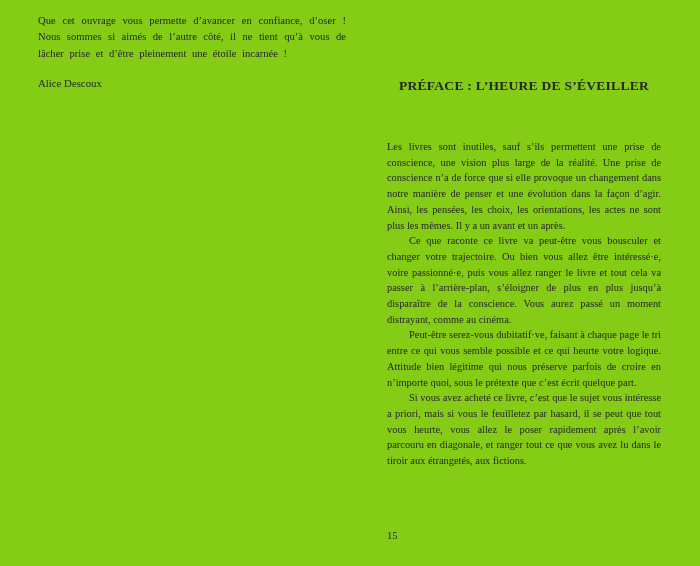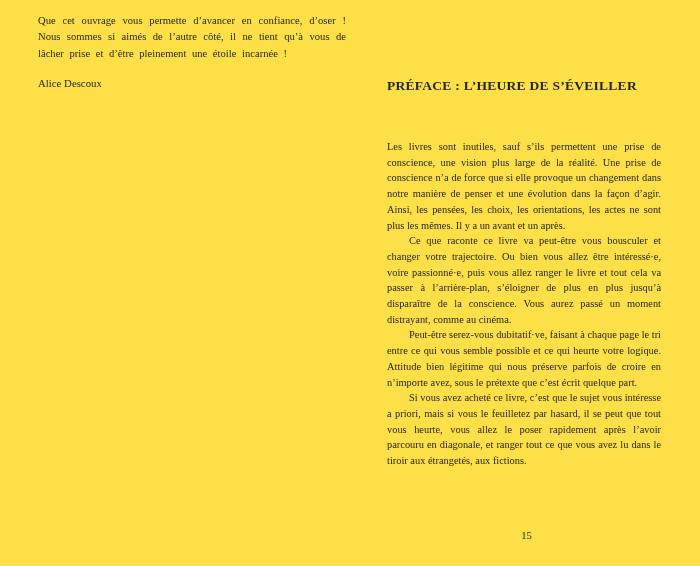--- a/index.html
+++ b/index.html
@@ -4,21 +4,21 @@
 <style>
   html, body {
     margin: 0;
     padding: 0;
     background: #ffffff;
   }
   .sheet {
     position: relative;
     width: 700px;
     height: 566px;
-    background: #fde047;
+    background: #84cc16;
     color: #262626;
     font-family: "Liberation Serif", "DejaVu Serif", serif;
     overflow: hidden;
   }
   
   .left-page {
     position: absolute;
     left: 38px;
     top: 13px;
     width: 308px;
@@ -43,21 +43,21 @@
     position: absolute;
     left: 387px;
     top: 78px;
     width: 274px;
   }
   .preface-heading {
     margin: 0;
     font-size: 13.5px;
     font-weight: bold;
     letter-spacing: 0.02em;
-    text-align: left;
+    text-align: center;
     white-space: nowrap;
   }
   .preface-body {
     margin-top: 45px;
   }
   .preface-body p {
     margin: 0;
     font-size: 10.4px;
     line-height: 15.7px;
     text-align: justify;
@@ -66,40 +66,40 @@
   }
   .preface-body p.first {
     text-indent: 0;
     margin-top: 28px;
   }
   .page-number {
     position: absolute;
     left: 387px;
     top: 529px;
     width: 279px;
-    text-align: center;
+    text-align: left;
     font-size: 10.6px;
     line-height: 14px;
   }
 </style>
 </head>
 <body>
 
 <div class="sheet">
 
   <div class="left-page">
     <p class="left-par">Que cet ouvrage vous permette d’avancer en confiance, d’oser&nbsp;! Nous sommes si aimés de l’autre côté, il ne tient qu’à vous de lâcher prise et d’être pleinement une étoile incarnée&nbsp;!</p>
     <p class="attribution">Alice Descoux</p>
   </div>
 
   <div class="right-page">
     <h1 class="preface-heading">PRÉFACE&nbsp;: L’HEURE DE S’ÉVEILLER</h1>
     <div class="preface-body">
         <p class="first">Les livres sont inutiles, sauf s’ils permettent une prise de conscience, une vision plus large de la réalité. Une prise de conscience n’a de force que si elle provoque un changement dans notre manière de penser et une évolution dans la façon d’agir. Ainsi, les pensées, les choix, les orientations, les actes ne sont plus les mêmes. Il y a un avant et un après.</p>
         <p>Ce que raconte ce livre va peut-être vous bousculer et changer votre trajectoire. Ou bien vous allez être intéressé·e, voire passionné·e, puis vous allez ranger le livre et tout cela va passer à l’arrière-plan, s’éloigner de plus en plus jusqu’à disparaître de la conscience. Vous aurez passé un moment distrayant, comme au cinéma.</p>
-        <p>Peut-être serez-vous dubitatif·ve, faisant à chaque page le tri entre ce qui vous semble possible et ce qui heurte votre logique. Attitude bien légitime qui nous préserve parfois de croire en n’importe avez, sous le prétexte que c’est écrit quelque part.</p>
+        <p>Peut-être serez-vous dubitatif·ve, faisant à chaque page le tri entre ce qui vous semble possible et ce qui heurte votre logique. Attitude bien légitime qui nous préserve parfois de croire en n’importe quoi, sous le prétexte que c’est écrit quelque part.</p>
         <p>Si vous avez acheté ce livre, c’est que le sujet vous intéresse a priori, mais si vous le feuilletez par hasard, il se peut que tout vous heurte, vous allez le poser rapidement après l’avoir parcouru en diagonale, et ranger tout ce que vous avez lu dans le tiroir aux étrangetés, aux fictions.</p>
       </div>
   </div>
 
   <div class="page-number">15</div>
 
 </div>
 
 </body></html>

